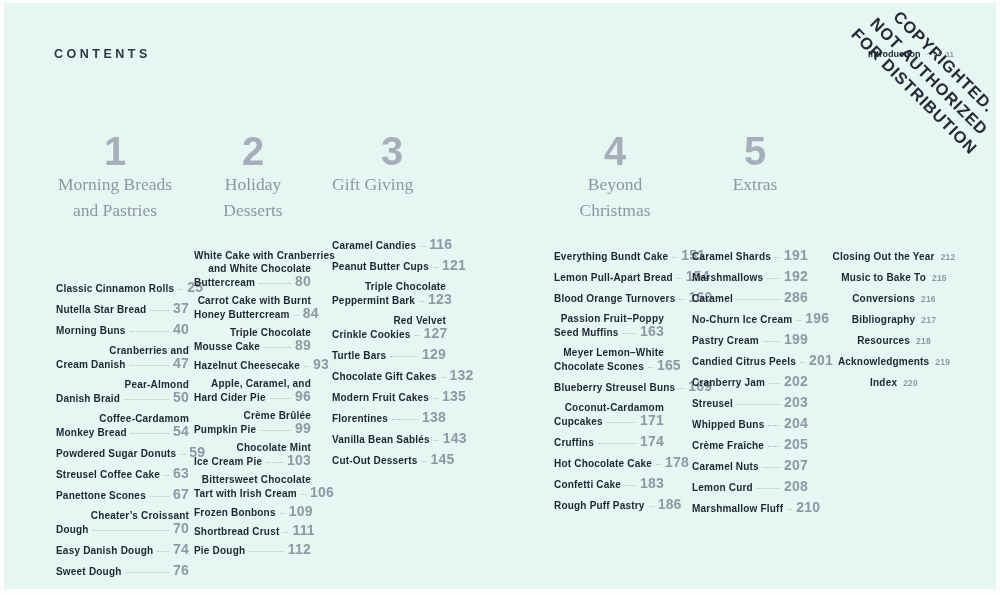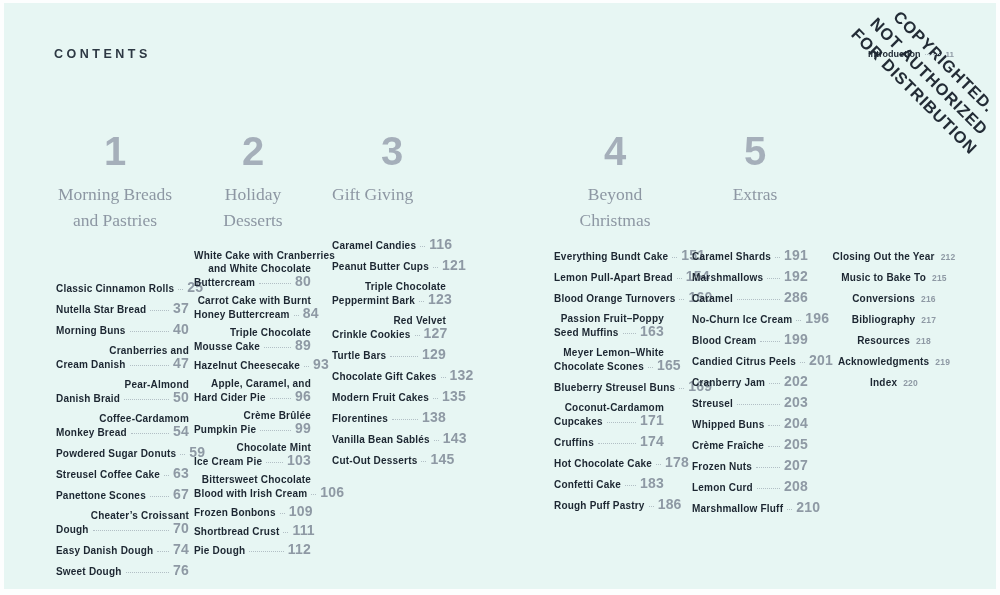--- a/index.html
+++ b/index.html
@@ -17,21 +17,21 @@
 
   
   .intro-row { position:absolute; left:864px; top:46px; width:86px; display:flex; align-items:baseline;
                font-size:9px; font-weight:bold; color:#1c2631; }
   .intro-row .leader { flex:1; border-bottom:1px dotted #b2bfc5; margin:0 4px; position:relative; top:-2px; }
   .intro-row .pg { font-size:8px; color:#8e99a4; }
 
   
   .sec-header { position:absolute; top:128px; text-align:center; }
   .sec-number { font-size:40px; line-height:40px; font-weight:bold; color:#a5afba; }
-  .sec-title  { margin-top:10px; font-family:"Liberation Serif", serif; font-size:17.5px;
+  .sec-title  { font-family:"Liberation Serif", serif; font-size:17.5px;
                 line-height:26px; color:#8d97a3; }
   .h1 { left:41px;  width:140px; }
   .h2 { left:179px; width:140px; }
   .h3 { left:328px; width:120px; }
   .h3 .sec-title { text-align:left; }
   .h4 { left:541px; width:140px; }
   .h5 { left:681px; width:140px; }
 
   
   .col { position:absolute; }
@@ -231,21 +231,21 @@
         <div class="line">Chocolate Mint</div>
         <div class="line last">
           <span class="txt">Ice Cream Pie</span>
           <span class="leader"></span>
           <span class="pg">103</span>
         </div>
       </div>
       <div class="entry multi">
         <div class="line">Bittersweet Chocolate</div>
         <div class="line last">
-          <span class="txt">Blood with Irish Cream</span>
+          <span class="txt">Tart with Irish Cream</span>
           <span class="leader"></span>
           <span class="pg">106</span>
         </div>
       </div>
       <div class="entry">
         <div class="line last">
           <span class="txt">Frozen Bonbons</span>
           <span class="leader"></span>
           <span class="pg">109</span>
         </div>
@@ -464,21 +464,21 @@
       </div>
       <div class="entry">
         <div class="line last">
           <span class="txt">No-Churn Ice Cream</span>
           <span class="leader"></span>
           <span class="pg">196</span>
         </div>
       </div>
       <div class="entry">
         <div class="line last">
-          <span class="txt">Blood Cream</span>
+          <span class="txt">Pastry Cream</span>
           <span class="leader"></span>
           <span class="pg">199</span>
         </div>
       </div>
       <div class="entry">
         <div class="line last">
           <span class="txt">Candied Citrus Peels</span>
           <span class="leader"></span>
           <span class="pg">201</span>
         </div>
@@ -506,21 +506,21 @@
       </div>
       <div class="entry">
         <div class="line last">
           <span class="txt">Crème Fraîche</span>
           <span class="leader"></span>
           <span class="pg">205</span>
         </div>
       </div>
       <div class="entry">
         <div class="line last">
-          <span class="txt">Frozen Nuts</span>
+          <span class="txt">Caramel Nuts</span>
           <span class="leader"></span>
           <span class="pg">207</span>
         </div>
       </div>
       <div class="entry">
         <div class="line last">
           <span class="txt">Lemon Curd</span>
           <span class="leader"></span>
           <span class="pg">208</span>
         </div>

